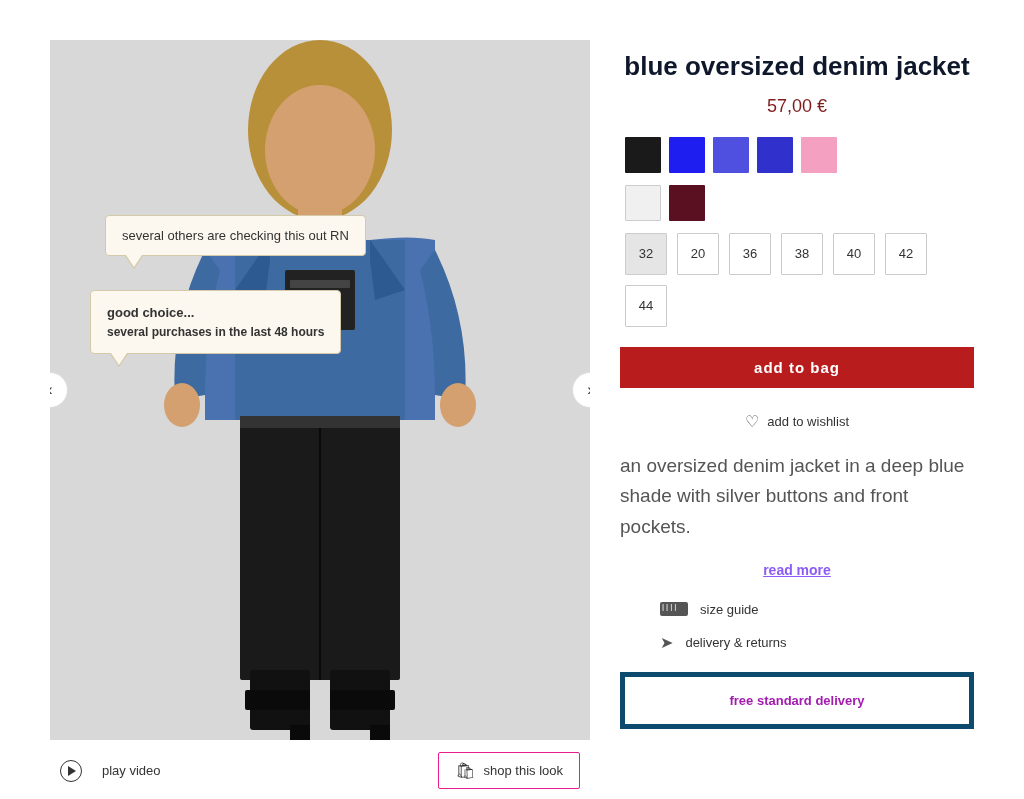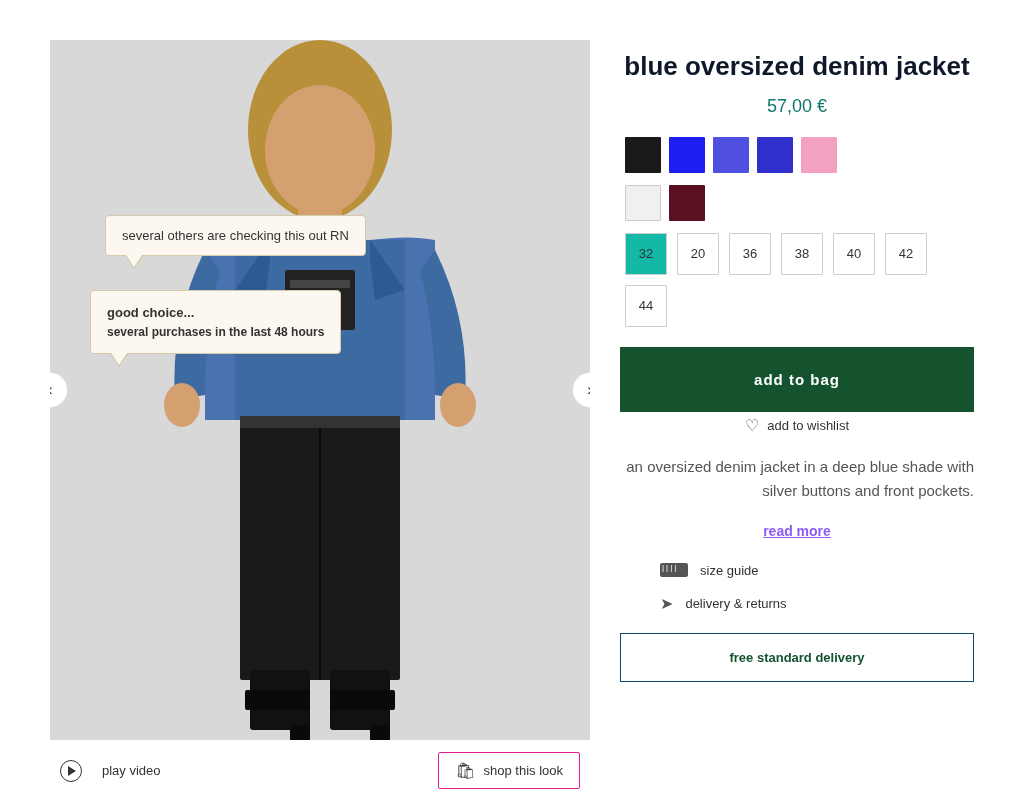--- a/index.html
+++ b/index.html
@@ -164,21 +164,21 @@
     .product-title {
       font-size: 26px;
       font-weight: 700;
       text-align: center;
       color: #0f172a;
       line-height: 1.3;
       margin-bottom: 12px;
     }
     .product-price {
       font-size: 18px;
-      color: #0f766e;
+      color: #7f1d1d;
       text-align: center;
       margin-bottom: 20px;
     }
     
     .color-swatches {
       display: flex;
       flex-wrap: wrap;
       gap: 8px;
       margin-bottom: 12px;
       align-items: center;
@@ -208,36 +208,36 @@
       align-items: center;
       justify-content: center;
       font-size: 13px;
       color: #333;
       cursor: pointer;
       background: none;
       border: 1px solid #ccc;
       border-radius: 1px;
     }
     .size-btn.selected {
-      background: #14b8a6;
+      background: #e5e5e5;
       border-color: #ccc;
       color: #333;
     }
     
     .add-to-bag-btn {
       width: 100%;
-      background: #14532d;
+      background: #b91c1c;
       color: #fff;
       border: none;
-      padding: 24px;
+      padding: 12px;
       font-size: 15px;
       font-weight: 700;
       letter-spacing: 1px;
       cursor: pointer;
-      margin-bottom: 4px;
+      margin-bottom: 24px;
     }
     
     .wishlist-btn {
       display: flex;
       align-items: center;
       justify-content: center;
       gap: 8px;
       width: 100%;
       background: none;
       border: none;
@@ -245,23 +245,23 @@
       color: #333;
       cursor: pointer;
       margin-bottom: 20px;
     }
     .heart-icon {
       font-size: 16px;
       color: #555;
     }
     
     .product-description {
-      font-size: 15px;
+      font-size: 19px;
       color: #555;
-      text-align: right;
+      text-align: left;
       line-height: 1.6;
       margin-bottom: 20px;
     }
     
     .read-more-btn {
       display: block;
       text-align: center;
       font-size: 14px;
       font-weight: 700;
       color: #8b5cf6;
@@ -304,26 +304,26 @@
       font-size: 8px;
       color: #fff;
       letter-spacing: 2px;
     }
     .plane-icon {
       font-size: 16px;
       color: #555;
     }
     
     .delivery-banner {
-      border: 1px solid #0c4a6e;
+      border: 5px solid #0c4a6e;
       padding: 16px;
       text-align: center;
       font-size: 13px;
       font-weight: 700;
-      color: #14532d;
+      color: #a21caf;
       cursor: pointer;
     }
   </style>
 </head>
 <body>
 
 <div class="page-container">
 
   <div class="product-image-section">
     <div class="image-wrapper">

